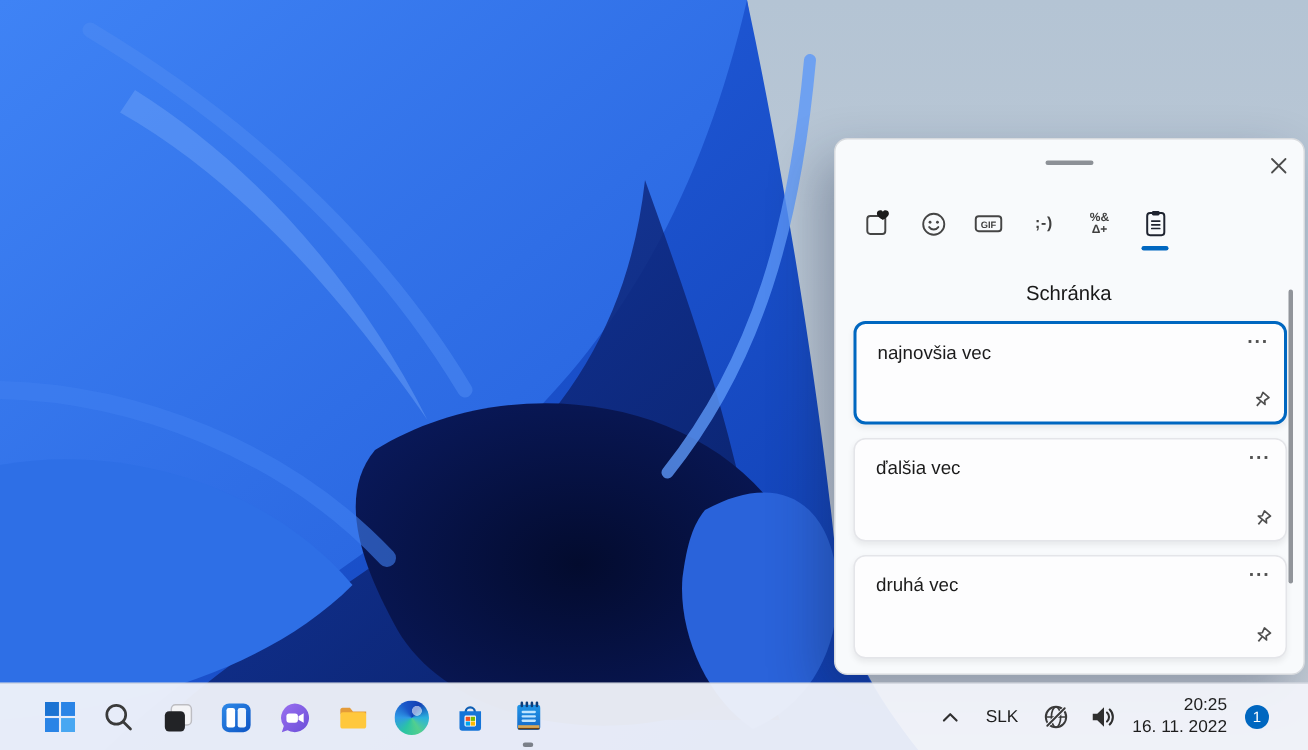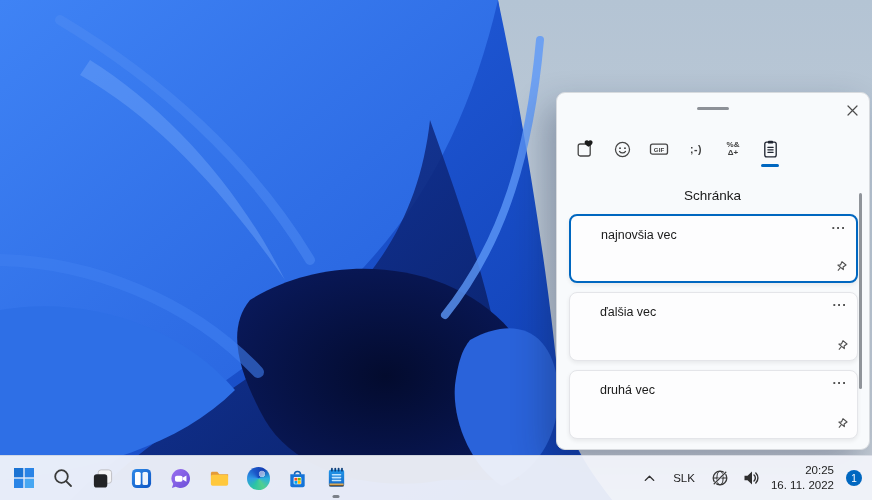--- a/index.html
+++ b/index.html
@@ -27,32 +27,32 @@
     display:flex;align-items:center;justify-content:center;}
   .panel-title{font-size:13.5px;color:#191919;}
   .clear-btn{font-size:11.5px;color:#1b1b1b;background:#fdfdfd;border:1px solid #d5d5d8;
     border-bottom-color:#c4c4c8;border-radius:5px;padding:4px 11px;cursor:pointer;
     box-shadow:0 1px 1px rgba(0,0,0,.05);font-family:inherit;}
   .items{position:absolute;top:121px;left:12px;width:289px;}
   .card{position:relative;height:69px;margin-bottom:9px;background:#fdfdfe;
     border:1px solid #e4e5e9;border-radius:8px;box-shadow:0 2px 4px rgba(0,0,0,.07);
     box-sizing:border-box;cursor:pointer;}
   .card.selected{border:2px solid #0067c0;}
-  .card-text{position:absolute;top:12px;left:14px;font-size:12.5px;color:#1b1b1b;margin-left:16px;}
+  .card-text{position:absolute;top:12px;left:14px;font-size:12.5px;color:#1b1b1b;}
   .more-btn{position:absolute;top:2px;right:8px;border:0;background:transparent;cursor:pointer;
     color:#4f4f4f;font-size:13px;letter-spacing:.5px;font-weight:700;padding:2px;}
   .pin-btn{position:absolute;bottom:5px;right:7px;border:0;background:transparent;cursor:pointer;padding:0;
     width:18px;height:18px;display:flex;align-items:center;justify-content:center;color:#4f4f4f;}
   .scrollbar{position:absolute;right:7px;top:100px;width:3px;height:196px;border-radius:2px;
     background:#90949a;cursor:pointer;}
 
   
   .taskbar{position:absolute;left:0;right:0;bottom:0;height:45px;
     background:rgba(241,243,250,.95);border-top:1px solid rgba(110,120,140,.18);
-    display:flex;align-items:center;justify-content:space-between;padding:0 10px;box-sizing:border-box;}
+    display:flex;align-items:center;justify-content:space-between;padding:0 26px;box-sizing:border-box;}
   .task-icons{display:flex;gap:15px;margin-left:2px;align-items:center;}
   .task-btn{position:relative;width:24px;height:24px;border:0;background:transparent;padding:0;cursor:pointer;
     display:flex;align-items:center;justify-content:center;}
   .task-btn.running::after{content:"";position:absolute;left:50%;transform:translateX(-50%);
     bottom:-8px;width:7px;height:3px;border-radius:2px;background:#7b8089;}
   .edge-disc{width:23px;height:23px;border-radius:50%;
     background:
       radial-gradient(circle at 65% 30%, rgba(255,255,255,.55) 0 14%, rgba(255,255,255,0) 16%),
       conic-gradient(from 210deg, #2bc4a4, #2f9ae6, #1b58c9, #143fb4, #2bb1de, #53cf8e, #2bc4a4);}
   .tray{display:flex;align-items:center;gap:9px;}

